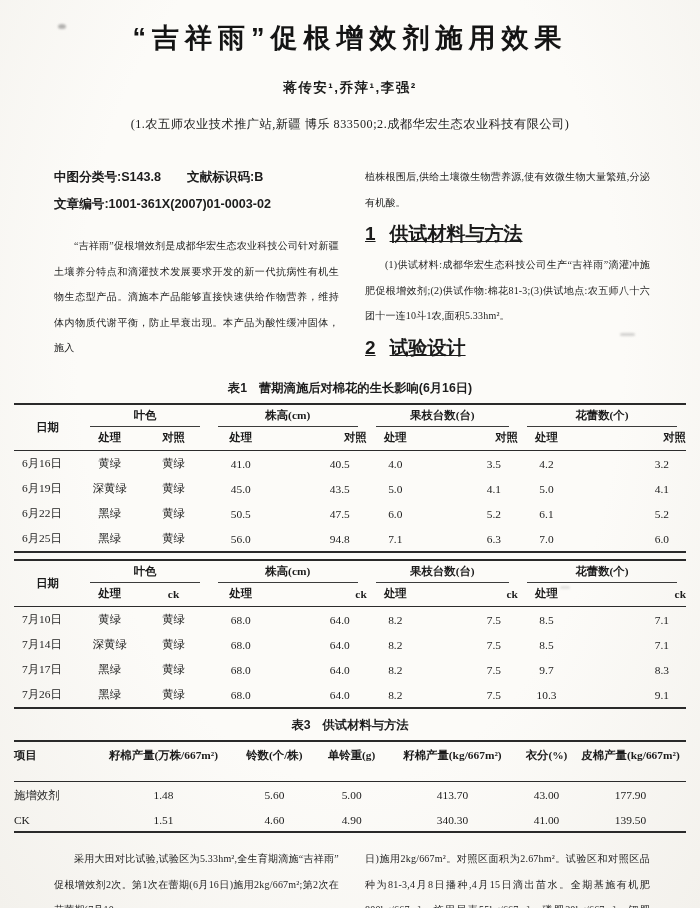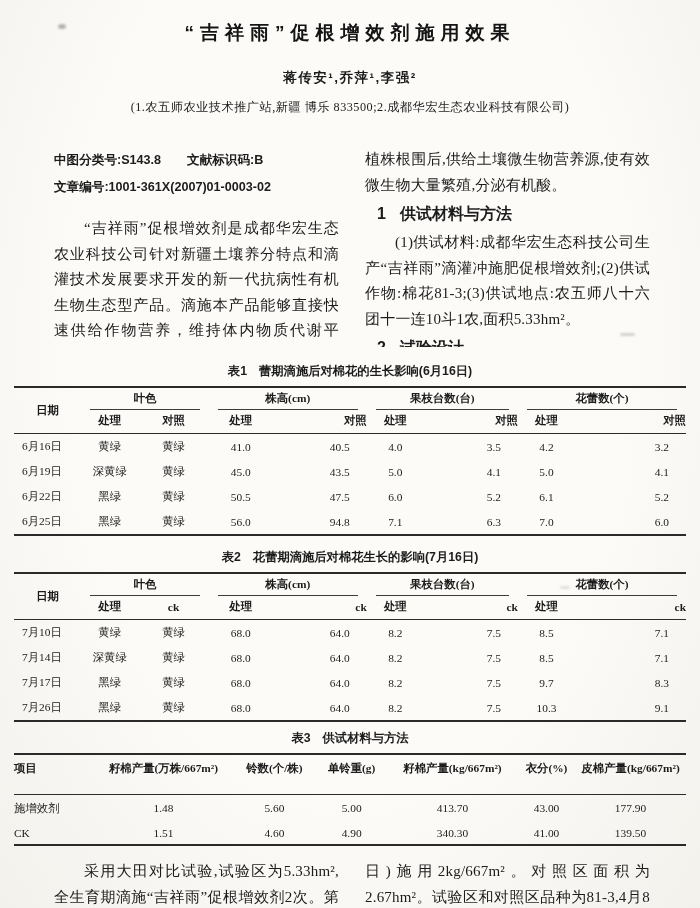--- a/index.html
+++ b/index.html
@@ -22,68 +22,69 @@
   .speck-b { position:absolute; left:620px; top:333px; width:15px; height:3px;
     background:rgba(70,70,70,.22); border-radius:2px; filter:blur(1px); }
   .speck-c { position:absolute; left:560px; top:586px; width:10px; height:3px;
     background:rgba(80,80,80,.15); border-radius:2px; filter:blur(1px); }
 
   
   .title {
     padding-top: 20px;
     text-align: center;
     font-family: "Liberation Sans", "DejaVu Sans", sans-serif;
-    font-size: 19px;
+    font-size: 27px;
     font-weight: 900;
     letter-spacing: 6px;
     color: #141414;
   }
   .authors {
     margin-top: 23px;
     text-align: center;
     font-family: "Liberation Sans", "DejaVu Sans", sans-serif;
     font-size: 13.5px;
     font-weight: 700;
     letter-spacing: 1.5px;
   }
   .affiliation {
-    margin-top: 12px;
+    margin-top: 19px;
     text-align: center;
     font-size: 12.2px;
     letter-spacing: 0.5px;
   }
 
   
   .cols { display: flex; gap: 26px; padding: 0 50px 0 54px; }
   .top-cols { margin-top: 31px; height: 200px; overflow: hidden; }
   .col { flex: 1 1 0; min-width: 0; }
 
   .meta-line {
     font-family: "Liberation Sans", "DejaVu Sans", sans-serif;
     font-weight: 700;
     font-size: 12.6px;
     line-height: 27px;
     white-space: nowrap;
   }
   .meta-gap { margin-left: 26px; }
 
   .body-par {
-    font-size: 15px;
+    font-size: 10px;
     line-height: 25.5px;
     text-align: justify;
     letter-spacing: 0.2px;
   }
   .indent { text-indent: 2em; }
   .lead-par { margin-top: 15px; }
 
   .sec-heading {
-    margin: 6px 12px 5px;
-    font-family: "Liberation Sans", "DejaVu Sans", sans-serif;
-    font-size: 16px;
+    margin: 6px 0 5px;
+    font-family: "Liberation Sans", "DejaVu Sans", sans-serif;
+    font-size: 19px;
     font-weight: 700;
+    text-decoration: underline;
   }
   .sec-num { margin-right: 14px; }
 
   
   .tbl-title {
     text-align: center;
     font-family: "Liberation Sans", "DejaVu Sans", sans-serif;
     font-size: 12.3px;
     font-weight: 700;
   }
@@ -236,23 +237,20 @@
         <td>56.0</td>
         <td class="r">94.8</td>
         <td>7.1</td>
         <td class="r">6.3</td>
         <td>7.0</td>
         <td class="r">6.0</td>
       </tr>
     </tbody>
   </table>
 
-  <div class="tbl-title tt2">
-    <span class="tbl-no">表2</span><span>花蕾期滴施后对棉花生长的影响(7月16日)</span>
-  </div>
   <table class="t9">
     <colgroup>
       <col style="width:10%">
         <col style="width:8.5%">
         <col style="width:10.5%">
       <col style="width:9.5%">
         <col style="width:14%">
         <col style="width:8.5%">
       <col style="width:14%">
         <col style="width:8.5%">

